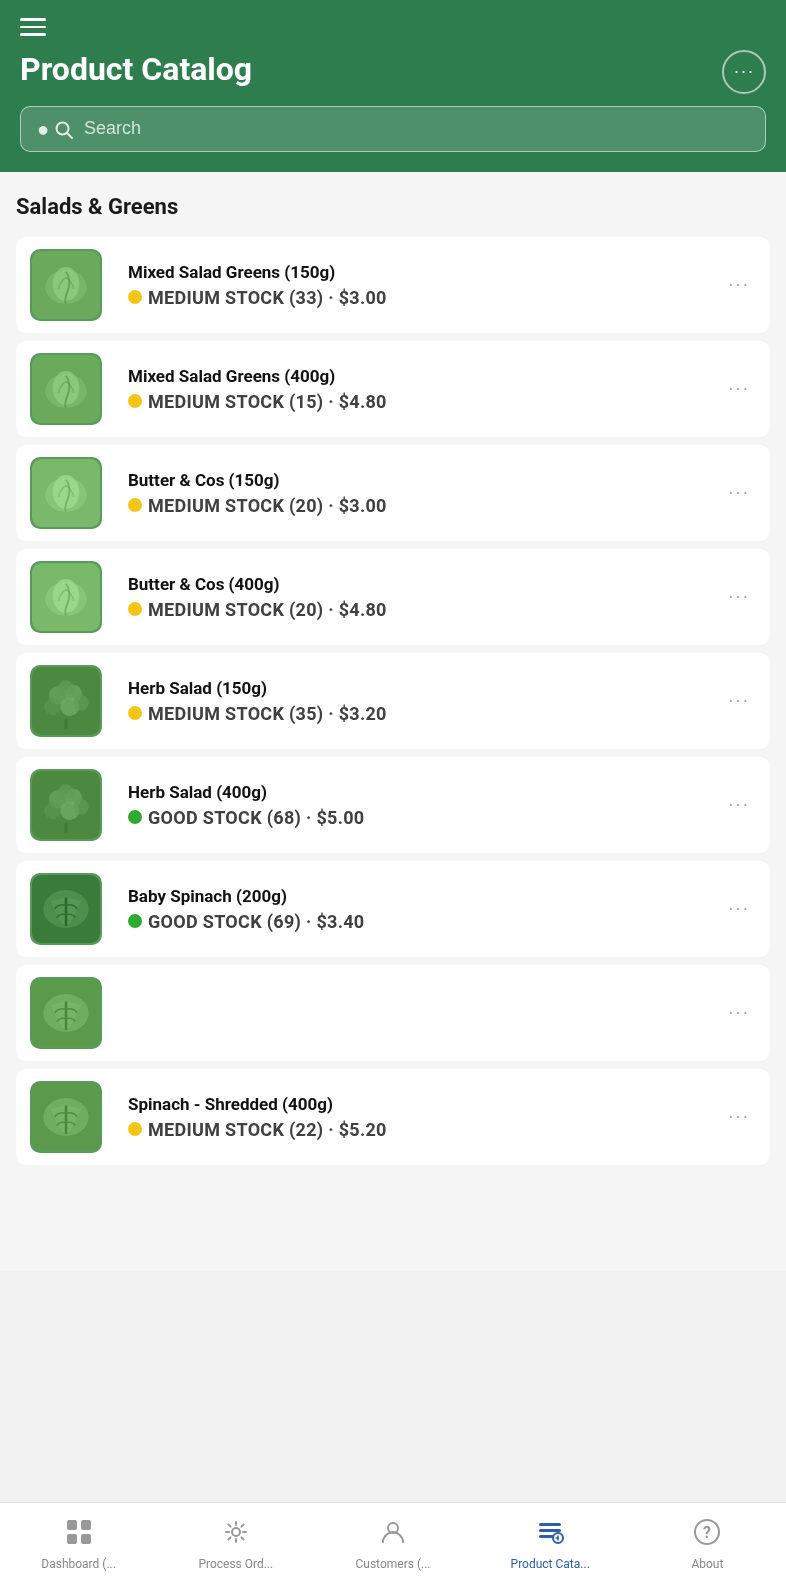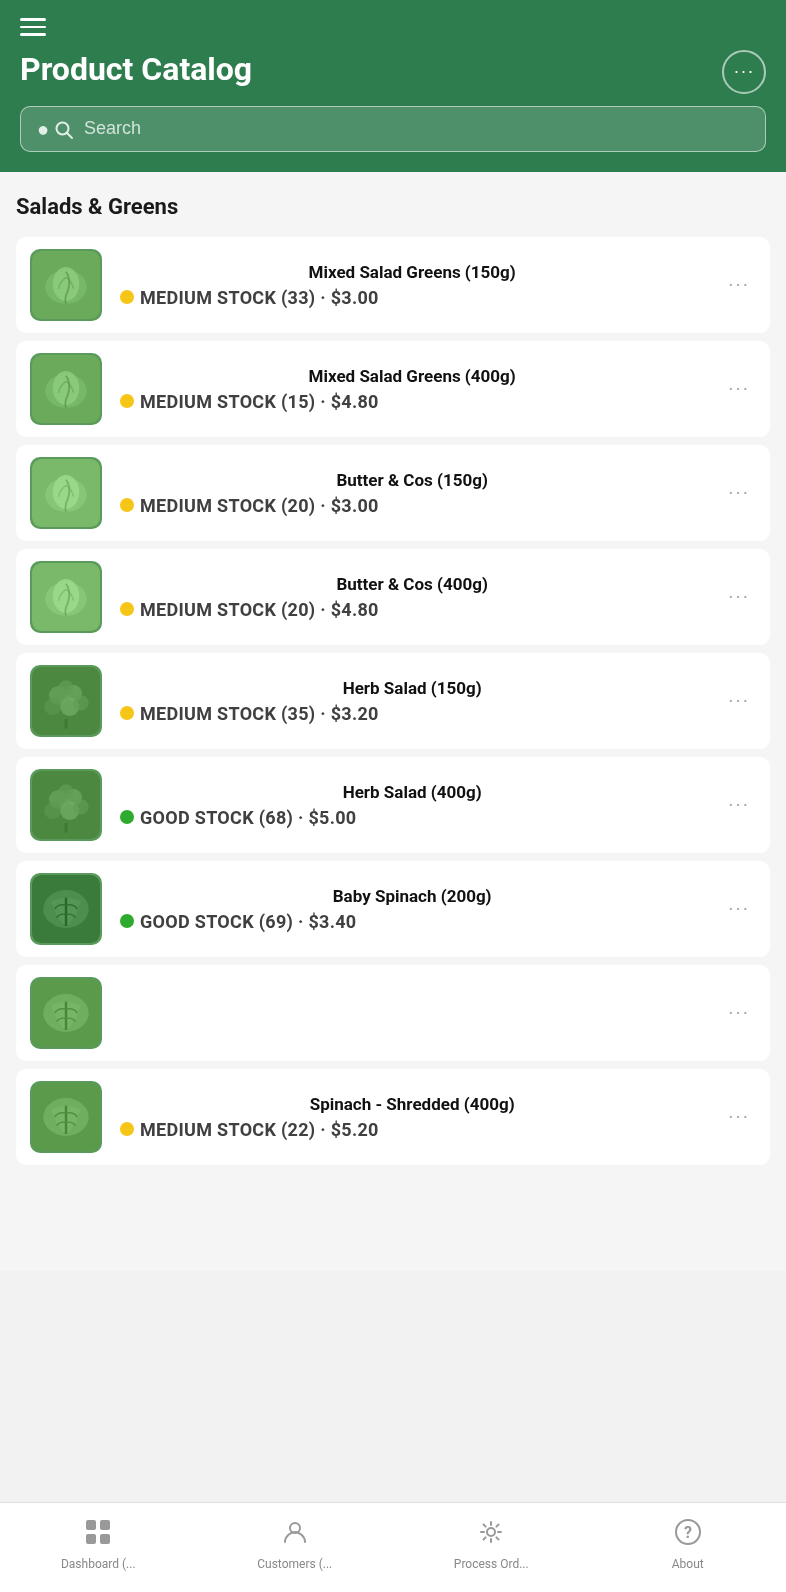--- a/index.html
+++ b/index.html
@@ -105,24 +105,23 @@
       display: flex;
       flex-direction: column;
       gap: 2px;
     }
     .product-item {
       background: white;
       border-radius: 10px;
       display: flex;
       align-items: center;
       padding: 12px 14px;
-      gap: 18px;
+      gap: 26px;
       margin-bottom: 6px;
       cursor: pointer;
-      text-align: center;
     }
     .product-thumb {
       width: 72px;
       height: 72px;
       border-radius: 10px;
       flex-shrink: 0;
       overflow: hidden;
       background: #5a9a5a;
       display: flex;
       align-items: center;
@@ -426,34 +425,47 @@
     <rect x="16" y="2" width="10" height="10" rx="2" fill="#999"></rect>
     <rect x="2" y="16" width="10" height="10" rx="2" fill="#999"></rect>
     <rect x="16" y="16" width="10" height="10" rx="2" fill="#999"></rect>
   </svg>
     </span>
     <span class="nav-label ">Dashboard (...</span>
   </div>
     <div class="nav-item">
     <span class="nav-icon ">
       <svg width="28" height="28" viewBox="0 0 28 28" fill="none">
-    <circle cx="14" cy="10" r="5" stroke="#999" stroke-width="2"></circle>
-    <path d="M4 24 C4 18 10 14 14 14 C18 14 24 18 24 24" stroke="#999" stroke-width="2" stroke-linecap="round"></path>
-  </svg>
-    </span>
-    <span class="nav-label ">Customers (...</span>
+    <circle cx="14" cy="14" r="4" stroke="#999" stroke-width="2"></circle>
+    <path d="M14 4 L14 7M14 21 L14 24M4 14 L7 14M21 14 L24 14M6.5 6.5 L8.6 8.6M19.4 19.4 L21.5 21.5M6.5 21.5 L8.6 19.4M19.4 8.6 L21.5 6.5" stroke="#999" stroke-width="2" stroke-linecap="round"></path>
+  </svg>
+    </span>
+    <span class="nav-label ">Process Ord...</span>
   </div>
     <div class="nav-item">
     <span class="nav-icon ">
       <svg width="28" height="28" viewBox="0 0 28 28" fill="none">
-    <circle cx="14" cy="14" r="4" stroke="#999" stroke-width="2"></circle>
-    <path d="M14 4 L14 7M14 21 L14 24M4 14 L7 14M21 14 L24 14M6.5 6.5 L8.6 8.6M19.4 19.4 L21.5 21.5M6.5 21.5 L8.6 19.4M19.4 8.6 L21.5 6.5" stroke="#999" stroke-width="2" stroke-linecap="round"></path>
-  </svg>
-    </span>
-    <span class="nav-label ">Process Ord...</span>
+    <circle cx="14" cy="10" r="5" stroke="#999" stroke-width="2"></circle>
+    <path d="M4 24 C4 18 10 14 14 14 C18 14 24 18 24 24" stroke="#999" stroke-width="2" stroke-linecap="round"></path>
+  </svg>
+    </span>
+    <span class="nav-label ">Customers (...</span>
+  </div>
+    <div class="nav-item">
+    <span class="nav-icon active">
+      <svg width="28" height="28" viewBox="0 0 28 28" fill="none">
+    <rect x="3" y="5" width="22" height="3" rx="1.5" fill="#2b5fad"></rect>
+    <rect x="3" y="11" width="22" height="3" rx="1.5" fill="#2b5fad"></rect>
+    <rect x="3" y="17" width="22" height="3" rx="1.5" fill="#2b5fad"></rect>
+    <circle cx="22" cy="20" r="5" fill="white" stroke="#2b5fad" stroke-width="2"></circle>
+    <line x1="20" y1="20" x2="22" y2="20" stroke="#2b5fad" stroke-width="1.5" stroke-linecap="round"></line>
+    <line x1="22" y1="18" x2="22" y2="22" stroke="#2b5fad" stroke-width="1.5" stroke-linecap="round"></line>
+  </svg>
+    </span>
+    <span class="nav-label active">Product Cata...</span>
   </div>
     <div class="nav-item">
     <span class="nav-icon ">
       <svg width="28" height="28" viewBox="0 0 28 28" fill="none">
     <circle cx="14" cy="14" r="12" stroke="#999" stroke-width="2"></circle>
     <text x="14" y="20" text-anchor="middle" fill="#999" font-size="16" font-weight="bold">?</text>
   </svg>
     </span>
     <span class="nav-label ">About</span>
   </div>

